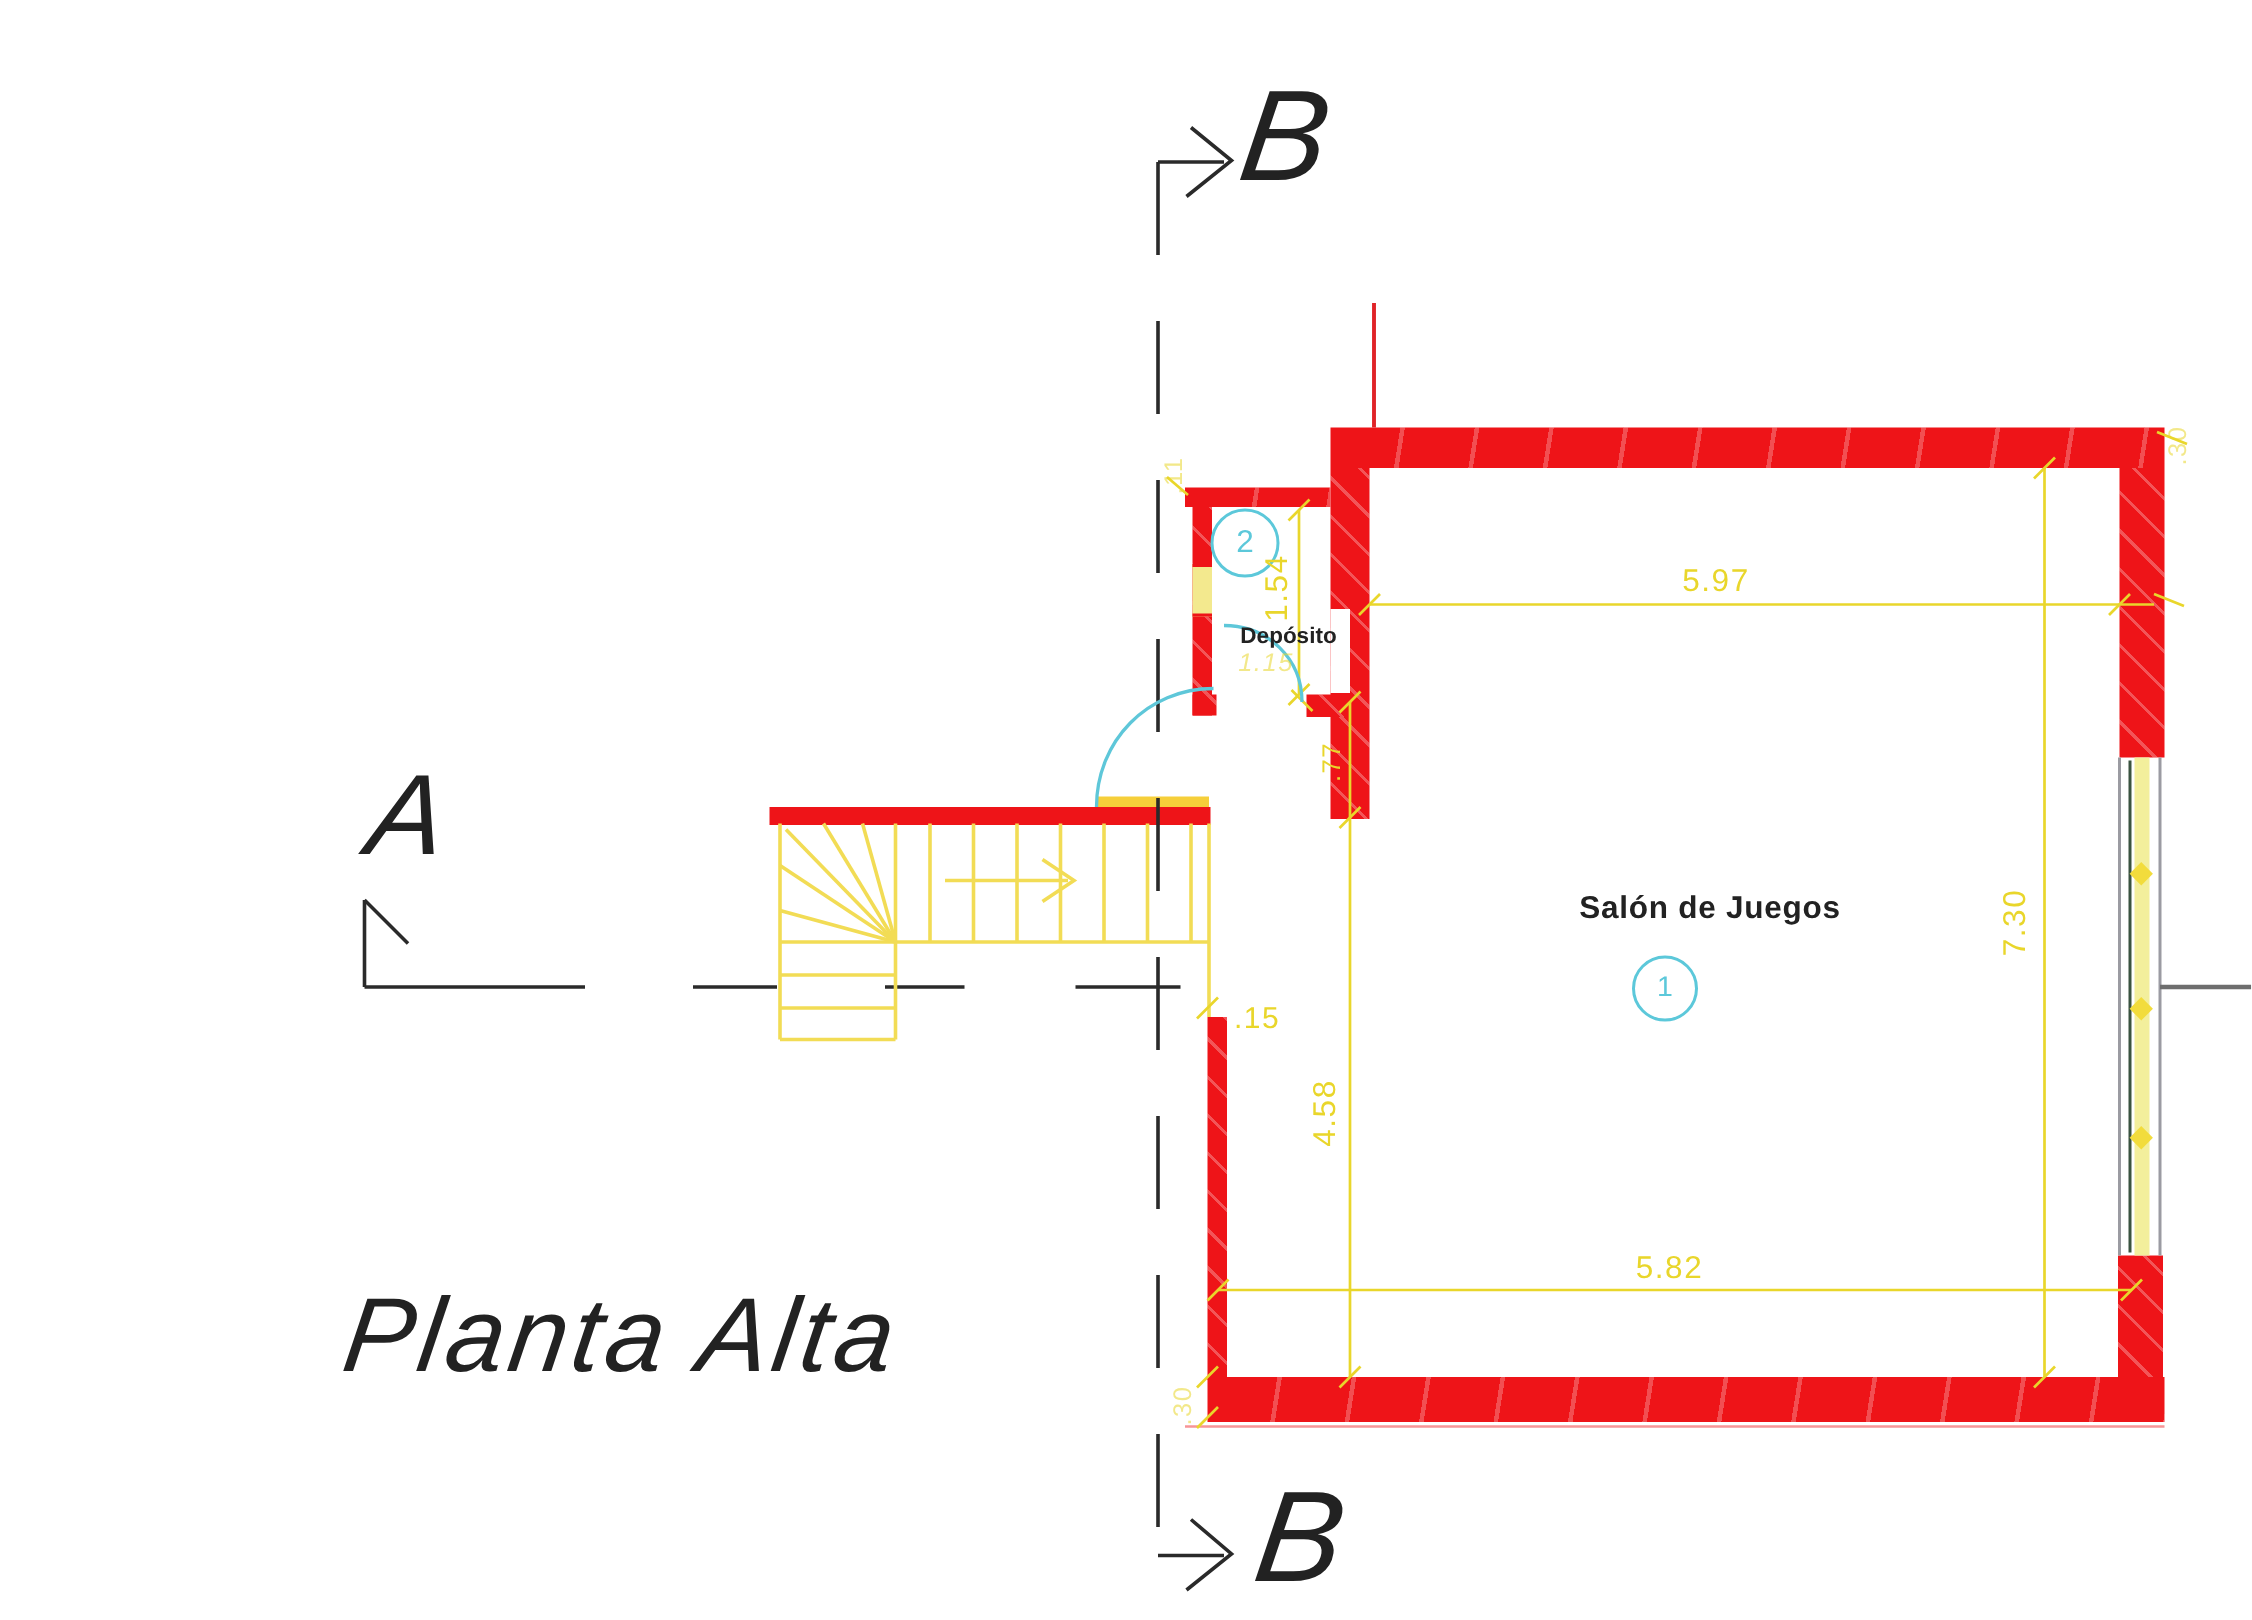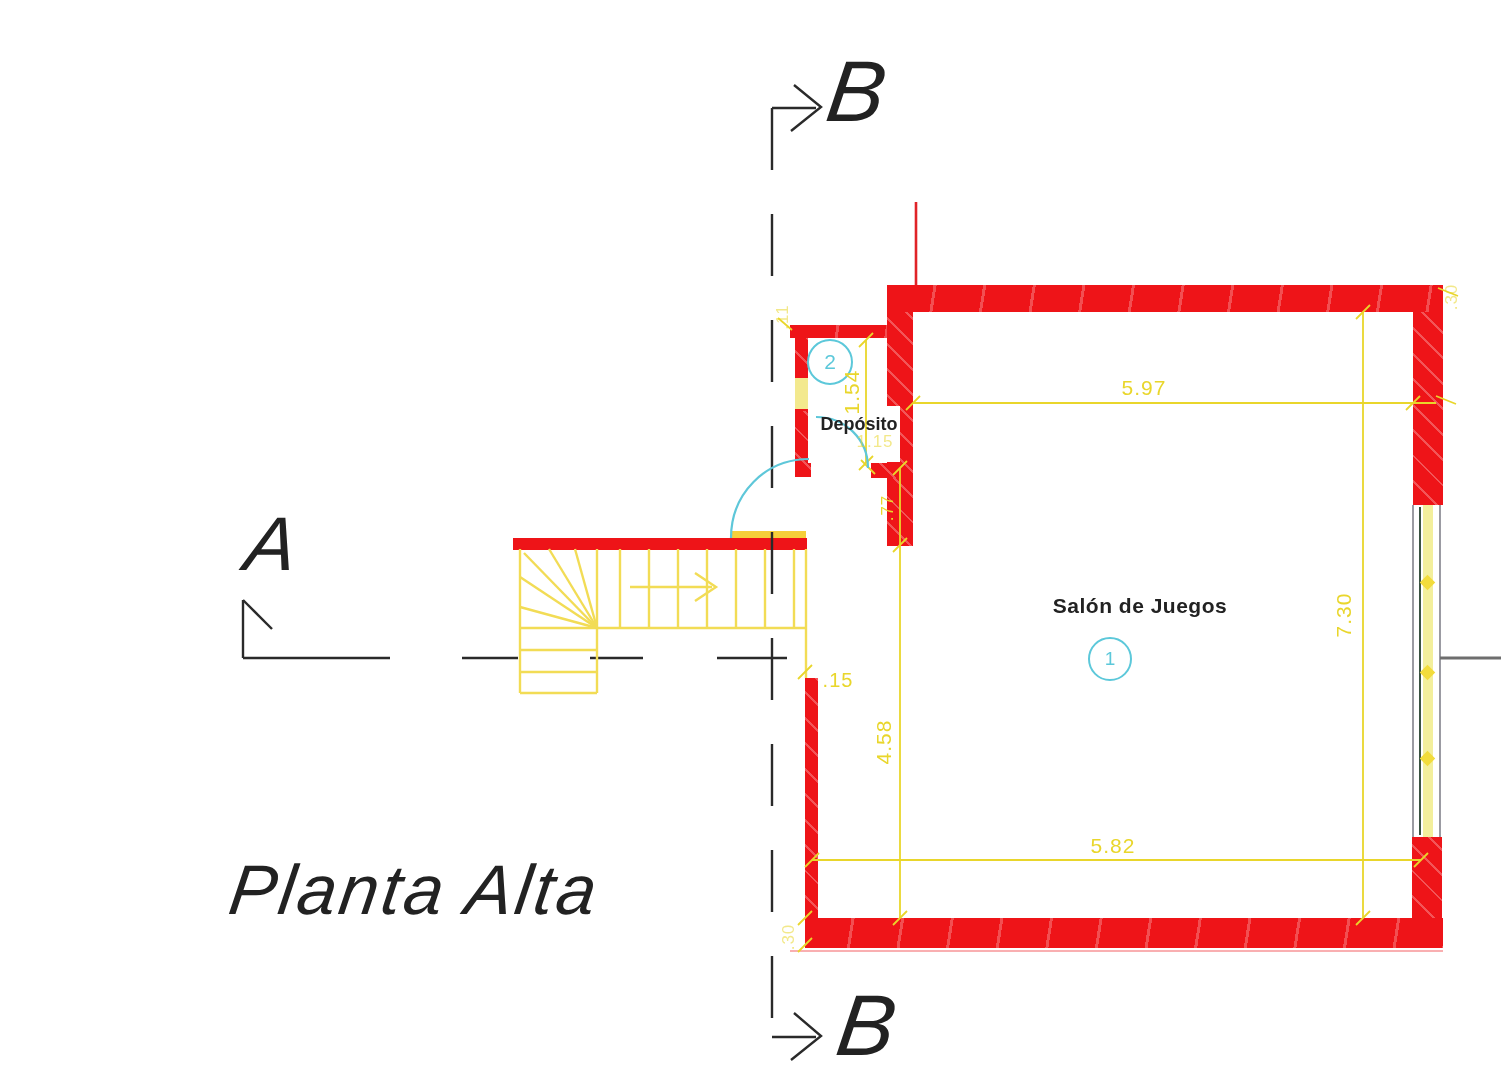--- a/index.html
+++ b/index.html
@@ -19,21 +19,21 @@
   .win-yellow{position:absolute;background:#f3ef9c;}
   .win-tick{position:absolute;width:11px;height:11px;background:#f2dc3c;transform:rotate(45deg);}
   
   .dim{position:absolute;color:#e9d62b;font-size:21px;letter-spacing:1px;white-space:nowrap;
        transform:translate(-50%,-50%);}
   .dim-rot{transform:translate(-50%,-50%) rotate(-90deg);}
   .dim-small{font-size:17px;}
   .faint{opacity:.55;}
   .room-label{position:absolute;color:#222;white-space:nowrap;transform:translate(-50%,-50%);}
   .salon-label{font-size:21px;font-weight:600;letter-spacing:.5px;}
-  .dep-label{font-size:18px;font-weight:700;}
+  .dep-label{font-size:15px;font-weight:700;}
   .bubble{position:absolute;border:2px solid #5cc8da;border-radius:50%;color:#5cc8da;
           display:flex;align-items:center;justify-content:center;background:transparent;}
   .script-letter{position:absolute;color:#222;font-family:"Liberation Sans", sans-serif;
                  font-style:italic;font-weight:100;transform:skewX(-8deg);line-height:1;white-space:nowrap;}
   .title{font-size:70px;letter-spacing:3px;}
   .svg-layer{position:absolute;left:0;top:0;width:1501px;height:1080px;z-index:5;}
   .txt-layer{z-index:6;}
 </style>
 </head>
 <body>
@@ -164,21 +164,21 @@
     <div class="room-label dep-label" style="left:859px;top:424px;">Depósito</div>
     <div class="bubble" style="left:807px;top:339px;width:42px;height:42px;font-size:21px;">
         <span>2</span>
       </div>
 
     <div class="dim" style="left:1144px;top:388px;">5.97</div>
     <div class="dim dim-rot" style="left:1344px;top:615px;">7.30</div>
     <div class="dim dim-rot" style="left:884px;top:742px;">4.58</div>
     <div class="dim" style="left:1113px;top:846px;">5.82</div>
     <div class="dim dim-rot" style="left:852px;top:392px;">1.54</div>
-    <div class="dim dim-small faint" style="left:875px;top:442px;">1.15</div>
+    <div class="dim dim-small faint" style="left:844px;top:442px;font-style:italic;">1.15</div>
     <div class="dim dim-rot dim-small" style="left:888px;top:508px;">.77</div>
     <div class="dim dim-small" style="left:838px;top:680px;font-size:20px;">.15</div>
     <div class="dim dim-rot dim-small faint" style="left:783px;top:317px;">.11</div>
     <div class="dim dim-rot dim-small faint" style="left:1452px;top:297px;">.30</div>
     <div class="dim dim-rot dim-small faint" style="left:789px;top:937px;">.30</div>
   </div>
 
 </div>
 
 </body></html>

